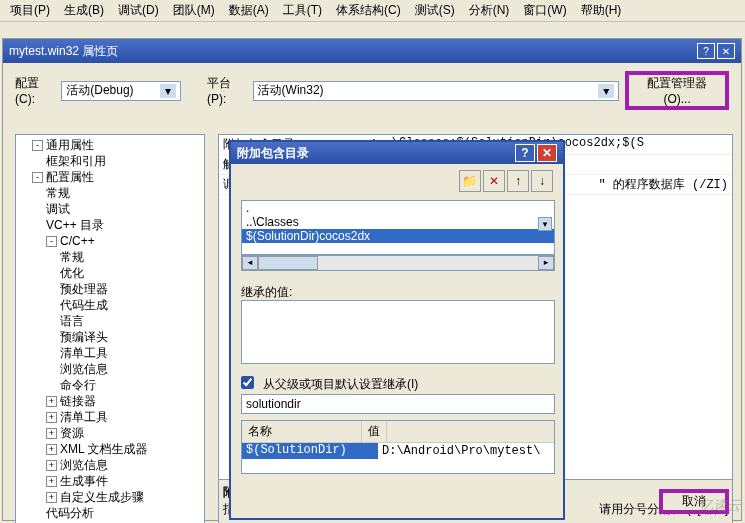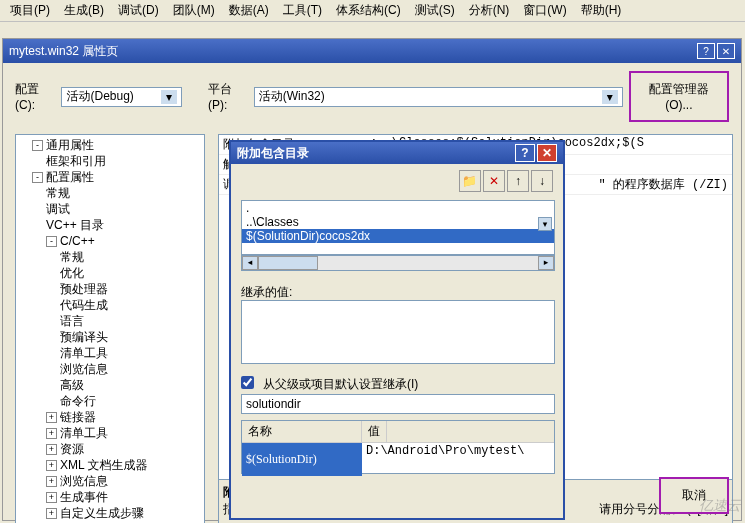--- a/index.html
+++ b/index.html
@@ -6,21 +6,21 @@
 body { background: #ece9d8; overflow: hidden; width: 745px; height: 523px; position: relative; }
 .menubar { height: 22px; background: #ece9d8; display: flex; align-items: center; padding: 0 4px; gap: 2px; border-bottom: 1px solid #c0c0c0; }
 .menubar span { padding: 6px 6px; cursor: default; }
 .prop-window { position: absolute; left: 2px; top: 38px; width: 740px; height: 483px; background: #ece9d8; border: 1px solid #999; }
 .prop-title { height: 22px; background: linear-gradient(#4a6fc7, #2a4fa7); color: #fff; display: flex; align-items: center; padding: 12px 6px; font-family: "Courier New", monospace; }
 .prop-title .title-btns { margin-left: auto; display: flex; gap: 2px; }
 .prop-title .title-btns span { width: 18px; height: 16px; background: #3a5fb7; border: 1px solid #fff; display: inline-flex; align-items: center; justify-content: center; font-size: 10px; }
 .config-row { display: flex; align-items: center; gap: 6px; padding: 8px 12px; }
 .combo { border: 1px solid #7f9db9; background: #fff; height: 20px; display: inline-flex; align-items: center; padding: 0 4px; position: relative; justify-content: flex-end; }
 .combo .arrow { margin-left: auto; width: 16px; background: #cde; text-align: center; }
-.btn { border: 2px solid #a21caf; background: #ece9d8; padding: 8px 8px; }
+.btn { border: 4px solid #a21caf; background: #ece9d8; padding: 0 8px; }
 .tree { position: absolute; left: 12px; top: 95px; width: 190px; height: 400px; background: #fff; border: 1px solid #7f9db9; overflow: auto; padding: 2px; }
 .tree ul { list-style: none; margin-left: 14px; }
 .tree li { line-height: 16px; white-space: nowrap; }
 .tree .boxer { display: inline-block; width: 11px; height: 11px; border: 1px solid #888; text-align: center; line-height: 9px; font-size: 9px; margin-right: 3px; vertical-align: middle; }
 .tree .sel { background: #fff; color: #000; }
 .rightgrid { position: absolute; left: 215px; top: 95px; width: 515px; height: 380px; background: #fff; border: 1px solid #7f9db9; font-size: 12px; overflow: hidden; }
 .rightgrid .row { display: flex; border-bottom: 1px solid #eee; padding: 1px 4px; }
 .rightgrid .lab { width: 140px; }
 .rightgrid .val { flex: 1; font-family: "Courier New", monospace; }
 .desc-box { position: absolute; left: 215px; top: 440px; width: 515px; height: 48px; border: 1px solid #7f9db9; background: #ece9d8; padding: 4px; font-size: 12px; overflow: hidden; }
@@ -47,21 +47,21 @@
 .label2 { position: absolute; left: 10px; top: 120px; }
 .box2 { position: absolute; left: 10px; top: 136px; width: 314px; height: 64px; background: #fff; border: 1px solid #7f9db9; }
 .chk { position: absolute; left: 10px; top: 212px; display: flex; align-items: flex-start; gap: 9px; }
 .chk input { accent-color: #2a4fa7; }
 .editbox { position: absolute; left: 10px; top: 230px; width: 314px; height: 20px; background: #fff; border: 1px solid #7f9db9; padding: 2px 4px; }
 .macrobox { position: absolute; left: 10px; top: 256px; width: 314px; height: 54px; background: #fff; border: 1px solid #7f9db9; }
 .macrobox .hdr { display: flex; background: #ece9d8; border-bottom: 1px solid #ccc; }
 .macrobox .hdr span { padding: 2px 6px; border-right: 1px solid #ccc; }
 .macrobox .hdr span:first-child { width: 120px; }
 .macrobox .mrow { display: flex; }
-.macrobox .mrow span:first-child { width: 120px; background: #316ac5; color: #fff; padding: 9px 4px; font-family: Liberation Serif, serif; }
+.macrobox .mrow span:first-child { width: 136px; background: #316ac5; color: #fff; padding: 0 4px; font-family: Liberation Mono, monospace; }
 .macrobox .mrow span:last-child { padding: 1px 4px; font-family: "Courier New", monospace; }
 .watermark { position: absolute; right: 4px; bottom: 8px; opacity: 0.5; font-style: italic; color: #888; font-size: 14px; }
 </style>
 </head>
 <body>
 
 <div class="menubar">
   <span>项目(P)</span>
   <span>生成(B)</span>
   <span>调试(D)</span>
@@ -112,21 +112,20 @@
           <li><span class="boxer">-</span><span>C/C++</span>
             <ul>
               <li class="sel"><span>常规</span></li>
               <li><span>优化</span></li>
               <li><span>预处理器</span></li>
               <li><span>代码生成</span></li>
               <li><span>语言</span></li>
               <li><span>预编译头</span></li>
               <li><span>清单工具</span></li>
               <li><span>浏览信息</span></li>
-              <li><span>高级</span></li>
               <li><span>命令行</span></li>
             </ul>
           </li>
           <li><span class="boxer">+</span><span>链接器</span></li>
           <li><span class="boxer">+</span><span>清单工具</span></li>
           <li><span class="boxer">+</span><span>资源</span></li>
           <li><span class="boxer">+</span><span>XML 文档生成器</span></li>
           <li><span class="boxer">+</span><span>浏览信息</span></li>
           <li><span class="boxer">+</span><span>生成事件</span></li>
           <li><span class="boxer">+</span><span>自定义生成步骤</span></li>

